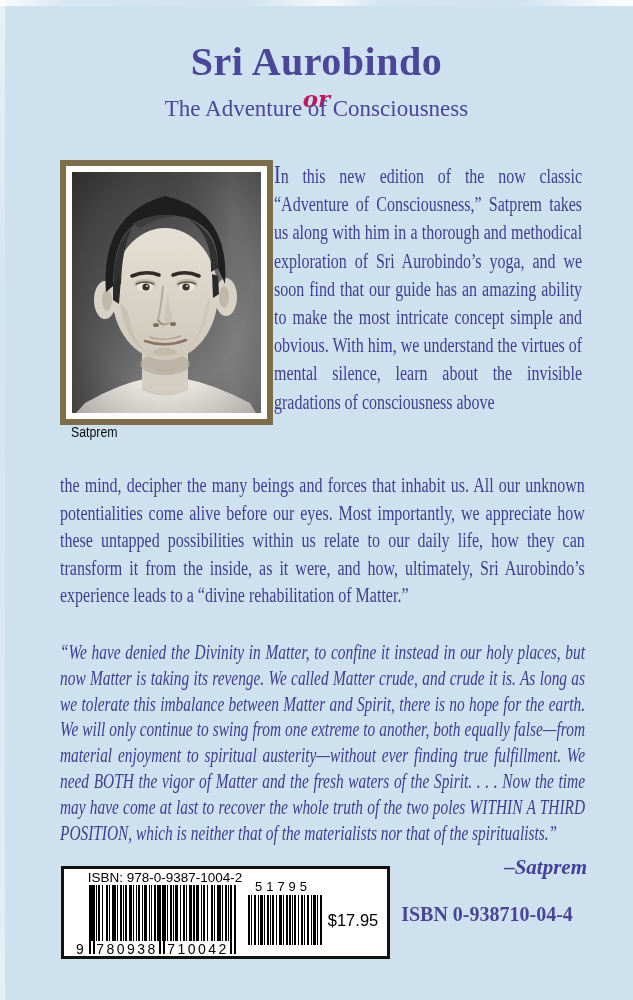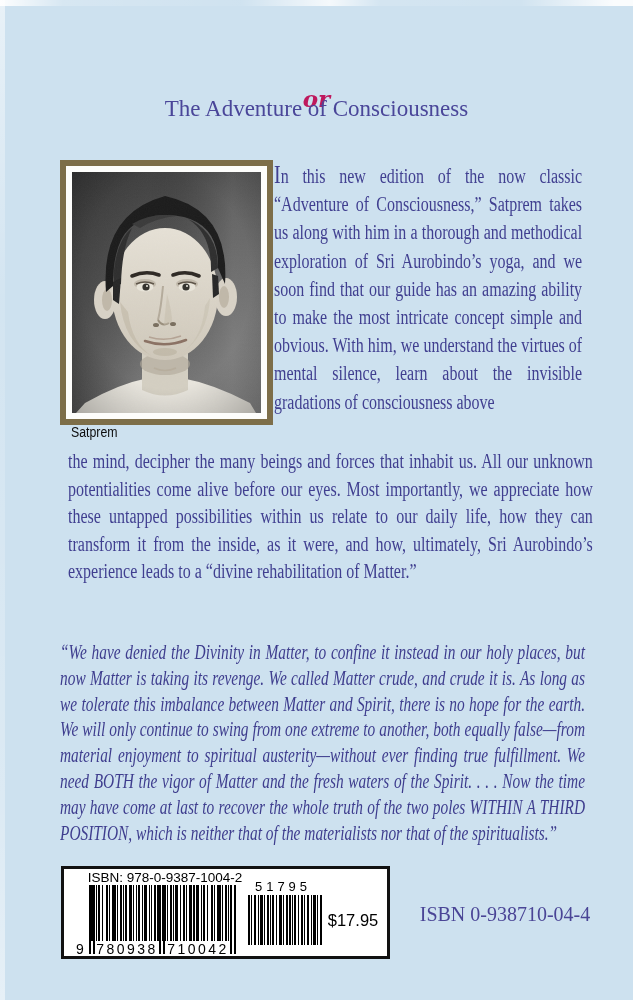--- a/index.html
+++ b/index.html
@@ -55,21 +55,21 @@
   
   .desc-col{
     position:absolute;left:274px;top:161px;width:308px;height:286px;overflow:hidden;
   }
   .desc-col-inner{
     width:395px;transform:scaleX(.78);transform-origin:0 0;
     font-size:20.5px;line-height:28.2px;text-align:justify;color:#403f90;
   }
   .desc-col-inner::first-letter{font-size:1.25em;}
   .desc-full{
-    position:absolute;left:60px;top:448px;width:527px;height:168px;overflow:hidden;margin-left:8px;
+    position:absolute;left:60px;top:472px;width:527px;height:168px;overflow:hidden;
   }
   .desc-full-inner{
     width:672px;transform:scaleX(.781);transform-origin:0 0;
     font-size:20.5px;line-height:27.5px;text-align:justify;color:#403f90;
   }
   
   .quote{
     position:absolute;left:60px;top:606px;width:527px;height:260px;overflow:hidden;margin-top:34px;
   }
   .quote-inner{
@@ -84,32 +84,33 @@
   }
   
   .barcode-box{
     position:absolute;left:61px;top:866px;width:329px;height:93px;
     box-sizing:border-box;background:#ffffff;border:3px solid #111;
   }
   .barcode-box svg{display:block;width:320px;height:87px;}
   .bc-text{font-family:"Liberation Sans", sans-serif;fill:#000;}
   
   .isbn-print{
-    position:absolute;left:400px;top:903px;width:210px;
-    text-align:center;font-weight:normal;font-size:20px;color:#4a4596;
+    position:absolute;left:382px;top:903px;width:210px;
+    text-align:center;font-weight:bold;font-size:20px;color:#4a4596;
   }
 </style>
 </head>
 <body>
 
 <div class="page">
 
   <div class="scan-top"></div>
   <div class="scan-left"></div>
 
+  <div class="title">Sri Aurobindo</div>
   <div class="title-sep">or</div>
   <div class="subtitle">The Adventure of Consciousness</div>
 
   <div class="photo-frame">
     <svg viewBox="0 0 189 241">
       <defs>
         <linearGradient id="bgG" x1="0" y1="0" x2="0" y2="1">
           <stop offset="0" stop-color="#3f3f3f"></stop>
           <stop offset="0.55" stop-color="#5f5f5f"></stop>
           <stop offset="1" stop-color="#828282"></stop>
@@ -196,20 +197,21 @@
   </div>
 
   <div class="desc-full">
     <div class="desc-full-inner">the mind, decipher the many beings and forces that inhabit us. All our unknown potentialities come alive before our eyes. Most importantly, we appreciate how these untapped possibilities within us relate to our daily life, how they can transform it from the inside, as it were, and how, ultimately, Sri Aurobindo’s experience leads to a “divine rehabilitation of Matter.”</div>
   </div>
 
   <div class="quote">
     <div class="quote-inner">“We have denied the Divinity in Matter, to confine it instead in our holy places, but now Matter is taking its revenge. We called Matter crude, and crude it is. As long as we tolerate this imbalance between Matter and Spirit, there is no hope for the earth. We will only continue to swing from one extreme to another, both equally false—from material enjoyment to spiritual austerity—without ever finding true fulfillment. We need BOTH the vigor of Matter and the fresh waters of the Spirit. . . . Now the time may have come at last to recover the whole truth of the two poles WITHIN A THIRD POSITION, which is neither that of the materialists nor that of the spiritualists.”</div>
   </div>
 
+  <div class="attribution">–Satprem</div>
 
   <div class="barcode-box">
     <svg viewBox="0 0 320 87">
 
       <path d="M27 44 H168" stroke="#000" stroke-width="56" stroke-dasharray="3 2 1 1 2 2 1 3 2 1 1 2 4 1 1 2 2 1 1 1 2 2 3 1 1 2 1 1 2 2 1 1 3 2 1 1 1 2 2 1 2 3 1 1 2 1 1 2 2 1 1 1 3 2 1 2 2 1 1 2 3 1 2 1"></path>
       <rect x="25" y="16" width="2" height="69" fill="#000"></rect>
       <rect x="29" y="16" width="2" height="69" fill="#000"></rect>
       <rect x="95" y="16" width="2" height="69" fill="#000"></rect>
       <rect x="99" y="16" width="2" height="69" fill="#000"></rect>
       <rect x="166" y="16" width="2" height="69" fill="#000"></rect>

